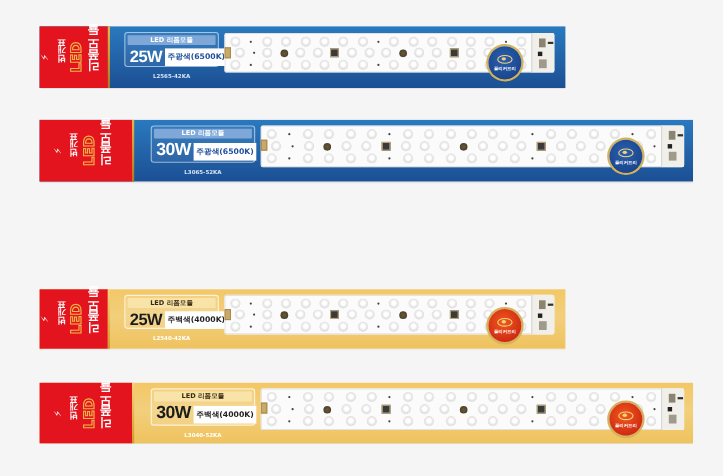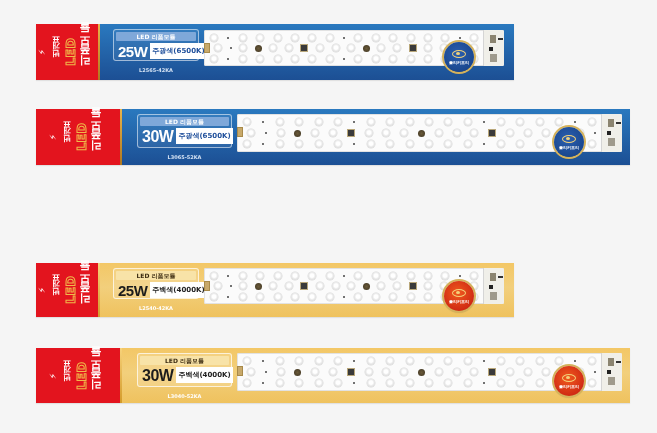--- a/index.html
+++ b/index.html
@@ -33,21 +33,21 @@
   .spec {
     position:absolute; top:5px; border:1px solid rgba(255,255,255,0.55); border-radius:3px;
     box-sizing:border-box; background:rgba(255,255,255,0.06);
   }
   .gold .spec { border-color:rgba(255,255,255,0.7); background:rgba(255,255,255,0.15); }
   .spec-head {
     margin:2px 2px 0 2px; height:9px; font-size:6px; line-height:9px; text-align:center; color:#fff;
     background:#7fa8d9; border-radius:1px; font-weight:bold;
   }
   .gold .spec-head { background:#f8e3a8; color:#3a2a10; }
-  .spec-row { display:flex; align-items:flex-start; margin:2px 2px 0 4px; gap:3px; }
+  .spec-row { display:flex; align-items:flex-end; margin:2px 2px 0 4px; gap:3px; }
   .watt { font-size:15px; font-weight:bold; color:#fff; font-family:"Liberation Sans", sans-serif; letter-spacing:-0.5px; }
   .gold .watt { color:#1c1c1c; }
   .color-box {
     background:#fff; color:#1f4f9b; font-size:7px; font-weight:bold; padding:3px 2px; line-height:10px; white-space:nowrap;
   }
   .gold .color-box { color:#222; }
   .model { position:absolute; font-size:5px; color:#d6e4f5; text-align:center; font-weight:bold; }
   .gold .model { color:#fff; }
 
   .board {

